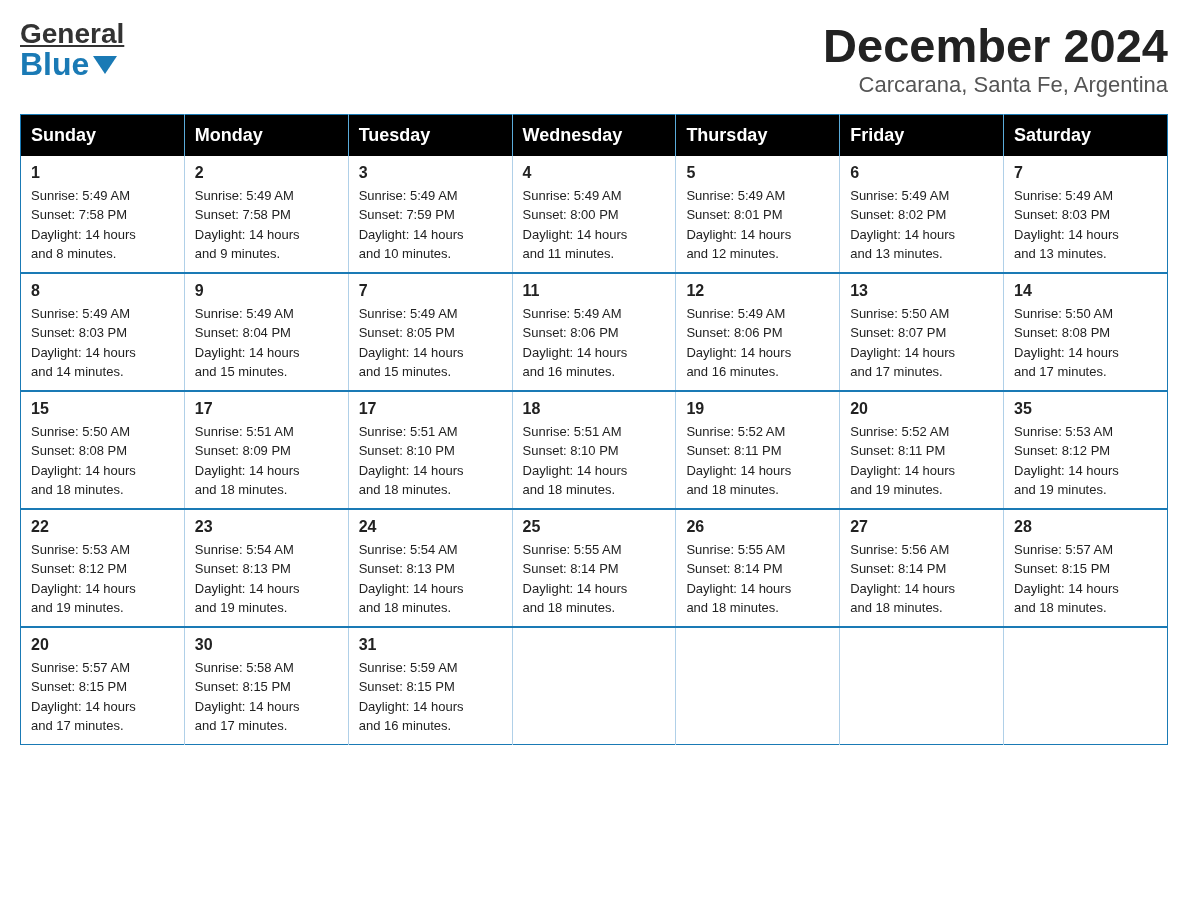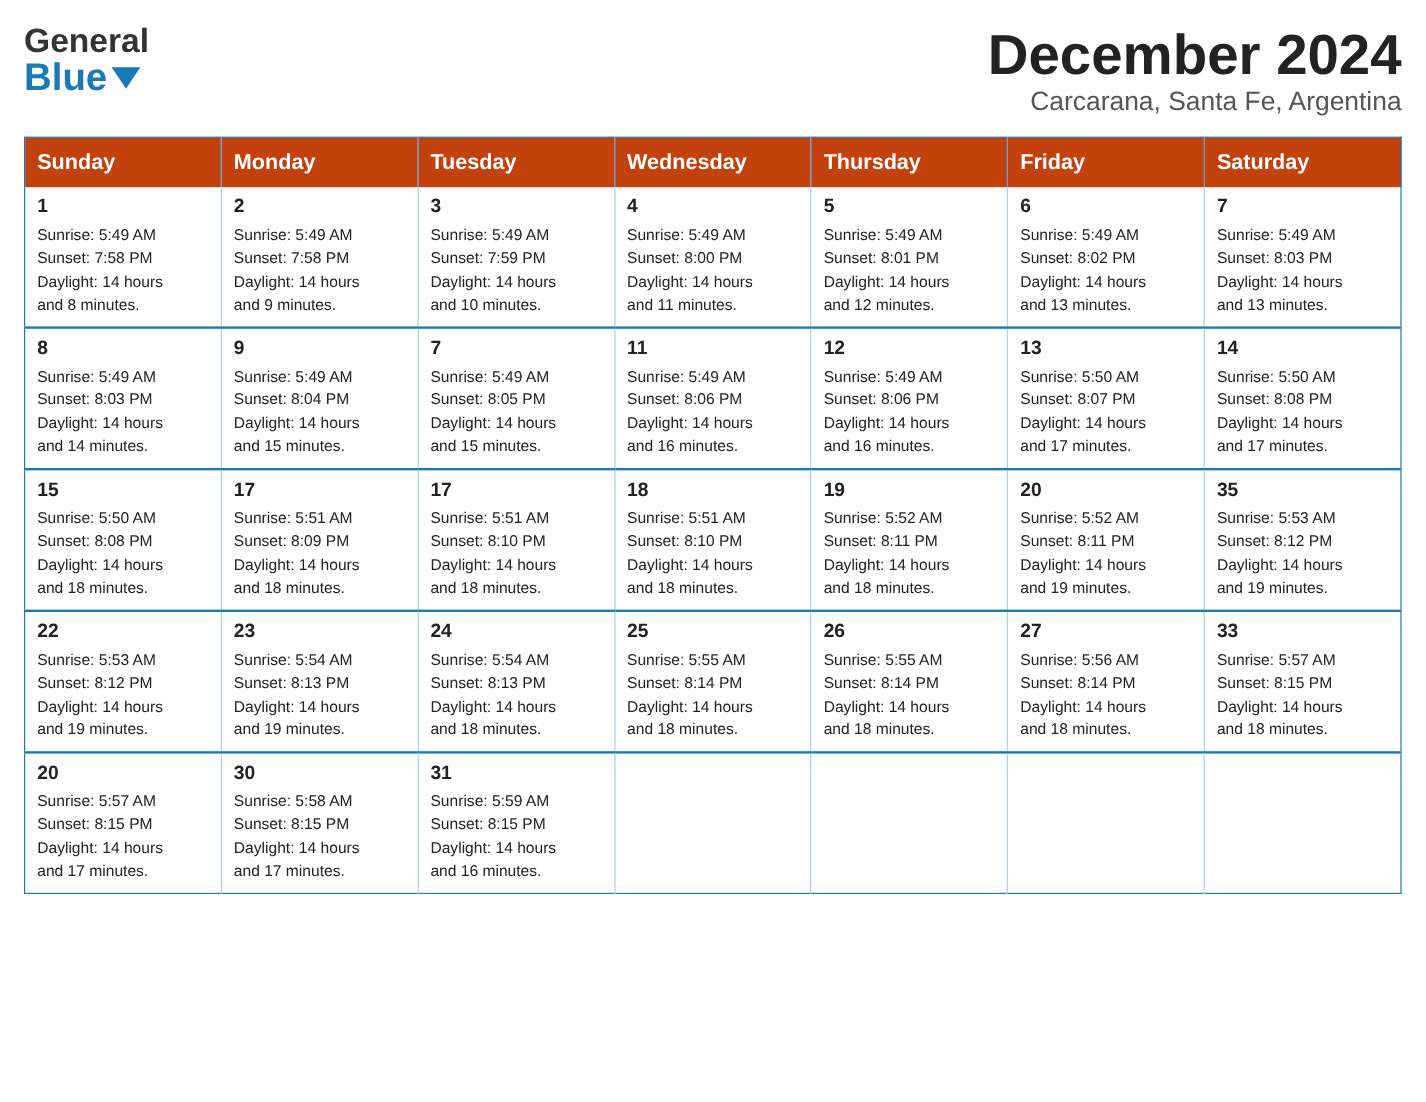--- a/index.html
+++ b/index.html
@@ -19,20 +19,21 @@
     .logo {
       display: flex;
       flex-direction: column;
       align-items: flex-start;
     }
     .logo-general {
       font-size: 28px;
       font-weight: bold;
       color: #333;
       line-height: 1;
+      text-decoration: underline;
     }
     .logo-blue {
       font-size: 32px;
       font-weight: bold;
       color: #1a7ab5;
       line-height: 1;
       display: flex;
       align-items: center;
     }
     .logo-triangle {
@@ -57,21 +58,21 @@
       font-size: 22px;
       color: #555;
       margin-top: 0;
     }
     .calendar {
       width: 100%;
       border-collapse: collapse;
       border: 1px solid #1a7ab5;
     }
     .calendar thead tr th {
-      background-color: #c2410c;
+      background-color: #000000;
       color: #fff;
       font-size: 18px;
       font-weight: bold;
       padding: 10px 10px;
       text-align: left;
       border-right: 1px solid #5aabda;
     }
     .calendar thead tr th:last-child {
       border-right: none;
     }
@@ -380,21 +381,21 @@
         <td>
         <span class="day-num">27</span>
         <div class="day-info">
           Sunrise: 5:56 AM<br>
           Sunset: 8:14 PM<br>
           Daylight: 14 hours<br>
           and 18 minutes.
         </div>
       </td>
         <td>
-        <span class="day-num">33</span>
+        <span class="day-num">28</span>
         <div class="day-info">
           Sunrise: 5:57 AM<br>
           Sunset: 8:15 PM<br>
           Daylight: 14 hours<br>
           and 18 minutes.
         </div>
       </td>
       </tr>
       <tr>
         <td>

